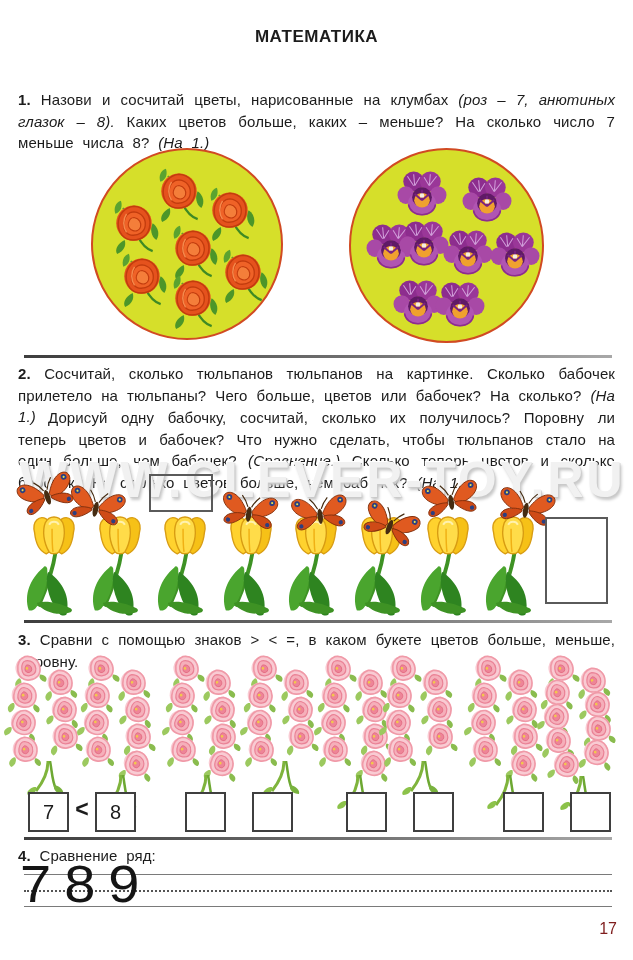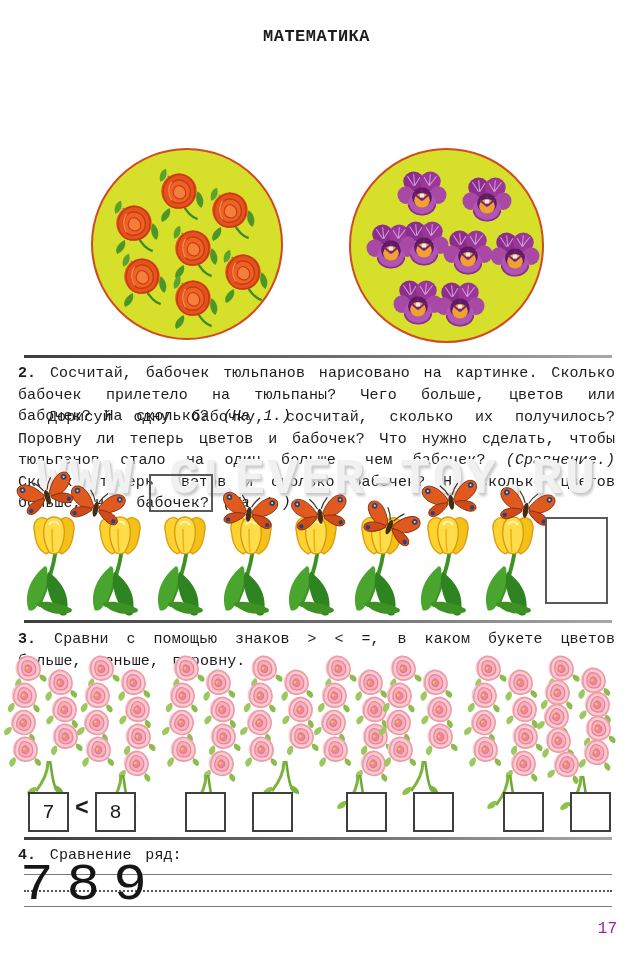--- a/index.html
+++ b/index.html
@@ -1,17 +1,17 @@
 <!DOCTYPE html>
 <html><head>
 <meta charset="utf-8">
 <style>
   html,body{margin:0;padding:0;background:#ffffff;}
   .page{position:relative;width:633px;height:960px;background:#ffffff;overflow:hidden;
-        font-family:Liberation Mono, monospace;color:#1c1c1c;}
+        font-family:Liberation Sans, sans-serif;color:#1c1c1c;}
   .title{position:absolute;top:27px;left:0;width:633px;text-align:center;
          font-size:17px;font-weight:bold;letter-spacing:.5px;}
   .subtitle{position:absolute;top:52px;left:0;width:633px;text-align:center;
          font-size:19px;font-weight:bold;color:#e63917;word-spacing:5px;}
   .task{position:absolute;left:18px;width:597px;margin:0;font-size:15px;line-height:21.5px;
         text-align:justify;word-spacing:4.5px;letter-spacing:.1px;}
   .task.t1{top:89px;}
   .task.t2a{top:363px;}
   .task.t2b{top:407px;text-indent:30px;}
   .task.t3{top:629px;}
@@ -37,21 +37,21 @@
   .cmp-box{position:absolute;top:792px;width:41px;height:40px;border:2px solid #3f3f3f;
         box-sizing:border-box;background:#fff;display:flex;align-items:center;justify-content:center;
         font-size:20px;font-weight:500;z-index:5;}
   .cmp-op{position:absolute;top:796px;width:28px;text-align:center;font-size:23px;font-weight:bold;z-index:5;}
   .wline{position:absolute;left:24px;width:588px;height:0;}
   .wline.solid{border-top:1.6px solid #7a7a7a;}
   .wline.dot{border-top:2px dotted #555555;}
   .wl1{top:874px;} .wl2{top:890px;} .wl3{top:906px;}
   .digits{position:absolute;left:20px;top:859px;font-size:56px;font-weight:400;color:#151515;
         letter-spacing:13px;line-height:56px;z-index:2;transform:scaleY(0.92);transform-origin:top left;}
-  .pagenum{position:absolute;right:16px;top:920px;font-size:16px;color:#a21caf;}
+  .pagenum{position:absolute;right:16px;top:920px;font-size:16px;color:#7f1d1d;}
   .hidden-defs{position:absolute;width:0;height:0;overflow:hidden;}
 </style>
 </head>
 <body>
 
 <svg class="hidden-defs" aria-hidden="true">
   <defs>
     <symbol id="sym-rose" viewBox="0 0 60 64">
       <path d="M16 6 C10 8 8 14 10 20 C16 18 18 12 16 6 Z" fill="#5aa330"></path>
       <path d="M50 30 C56 34 58 42 54 48 C48 44 47 36 50 30 Z" fill="#4c9629"></path>
@@ -120,20 +120,21 @@
       <path d="M24 0 C26 10 26 20 30 28" stroke="#6da832" stroke-width="2.5" fill="none"></path>
       <path d="M8 26 C2 28 0 32 2 34 C8 34 11 30 10 26 Z" fill="#8cc24a"></path>
       <path d="M28 24 C34 25 38 29 37 33 C31 33 27 29 28 24 Z" fill="#79b23e"></path>
     </symbol>
   </defs>
 </svg>
 
 <div class="page">
   <div class="title">МАТЕМАТИКА</div>
 
+  <p class="task t1"><span class="seg-b">1.</span><span>  Назови и сосчитай цветы, нарисованные на клумбах </span><span class="seg-i">(роз – 7, анютиных глазок – 8).</span><span> Каких цветов больше, каких – меньше? На сколько число 7 меньше числа 8? </span><span class="seg-i">(На 1.)</span></p>
 
   <div class="bed" id="bed-roses">
       <svg class="flower" width="56" height="60" style="left: 58.48px; top: 13.24px;">
         <use href="#sym-rose"></use>
       </svg>
       <svg class="flower" width="56" height="60" style="left: 109.24px; top: 32.04px;">
         <use href="#sym-rose"></use>
       </svg>
       <svg class="flower" width="56" height="60" style="left: 13.36px; top: 45.2px;">
         <use href="#sym-rose"></use>
@@ -173,21 +174,21 @@
       <svg class="flower" width="50" height="50" style="left: 41.85px; top: 127.8px;">
         <use href="#sym-pansy"></use>
       </svg>
       <svg class="flower" width="50" height="50" style="left: 83.87px; top: 129.71px;">
         <use href="#sym-pansy"></use>
       </svg>
     </div>
 
   <div class="sep sep1"></div>
 
-  <p class="task t2a"><span class="seg-b">2.</span><span>  Сосчитай, бабочек тюльпанов нарисовано на картинке. Сколько бабочек прилетело на тюльпаны? Чего больше, цветов или бабочек? На сколько? </span><span class="seg-i">(На 1.)</span></p>
+  <p class="task t2a"><span class="seg-b">2.</span><span>  Сосчитай, сколько тюльпанов тюльпанов на картинке. Сколько бабочек прилетело на тюльпаны? Чего больше, цветов или бабочек? На сколько? </span><span class="seg-i">(На 1.)</span></p>
   <p class="task t2b"><span>Дорисуй одну бабочку, сосчитай, сколько их получилось? Поровну ли теперь цветов и бабочек? Что нужно сделать, чтобы тюльпанов стало на один больше, чем бабочек? </span><span class="seg-i">(Сравнение.)</span><span> Сколько теперь цветов и сколько бабочек? На сколько цветов больше, чем бабочек? </span><span class="seg-i">(На 1.)</span></p>
 
   <div class="watermark">WWW.CLEVER-TOY.RU</div>
   <div id="butterfly-layer">
       <svg class="flower" width="60" height="45" style="left: 17px; top: 473px; transform: rotate(-18deg);">
         <use href="#sym-butterfly"></use>
       </svg>
       <svg class="flower" width="60" height="45" style="left: 65.6px; top: 485px; transform: rotate(12deg);">
         <use href="#sym-butterfly"></use>
       </svg>

